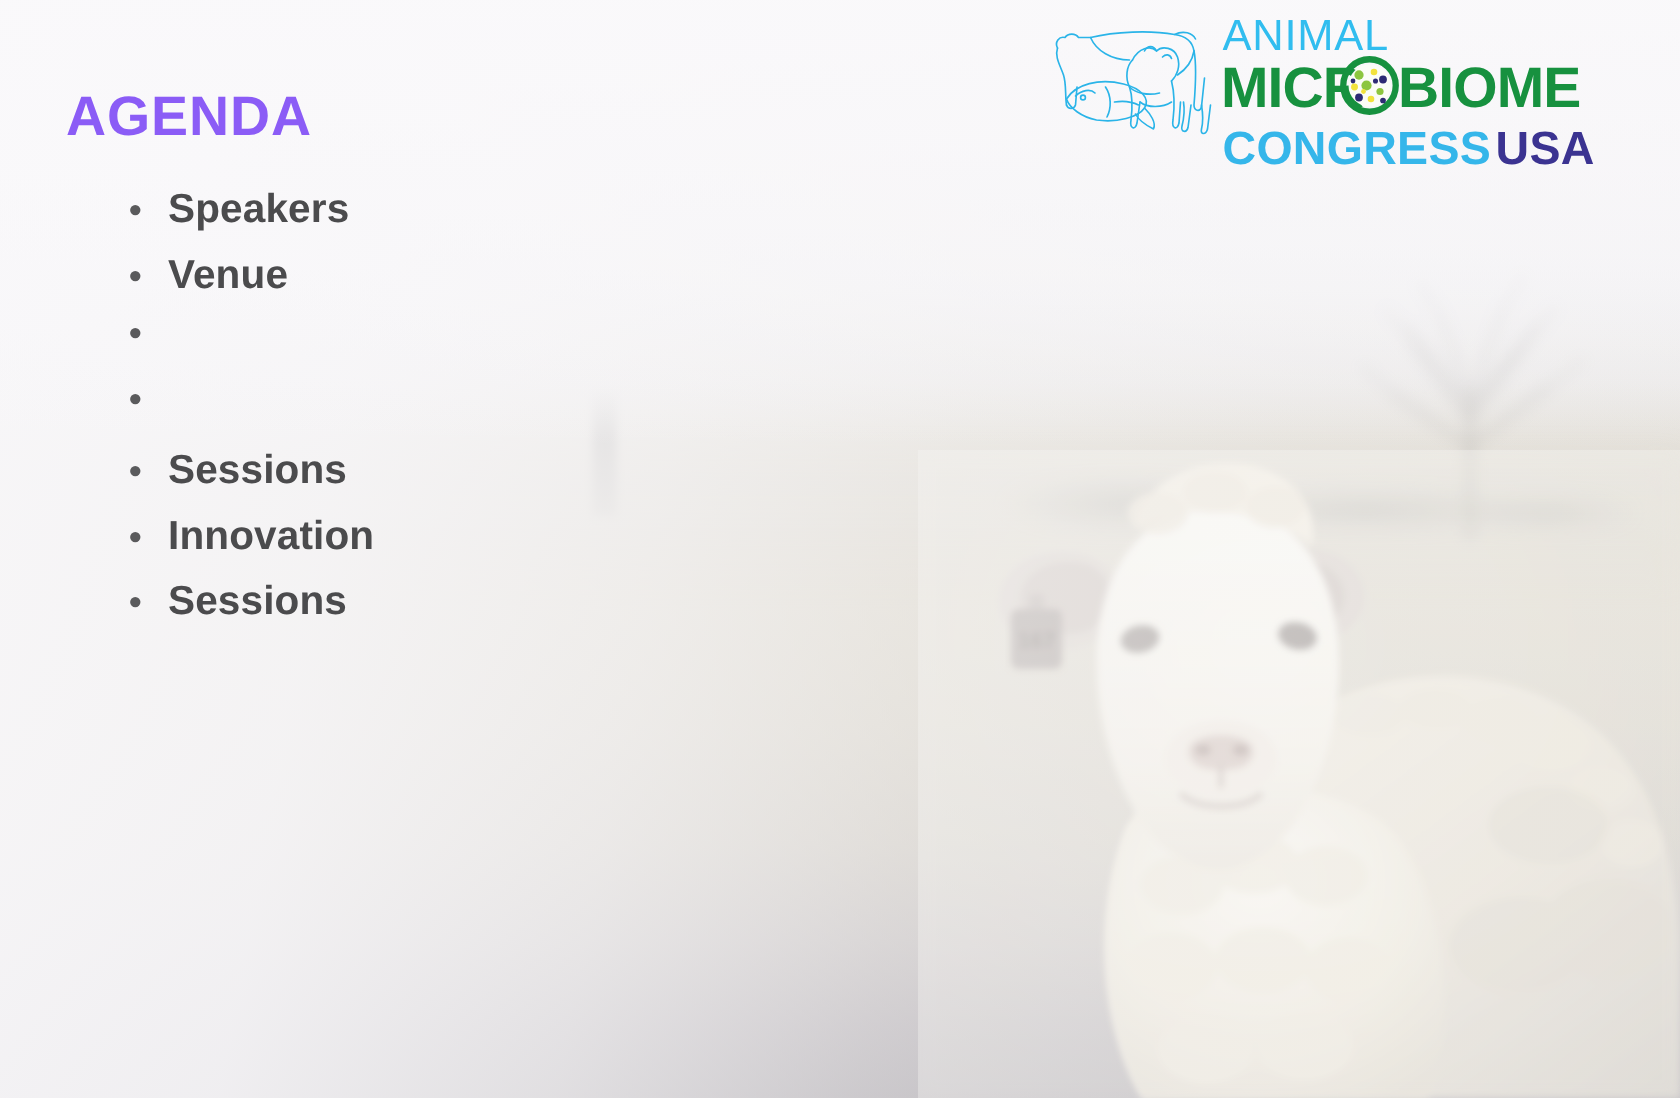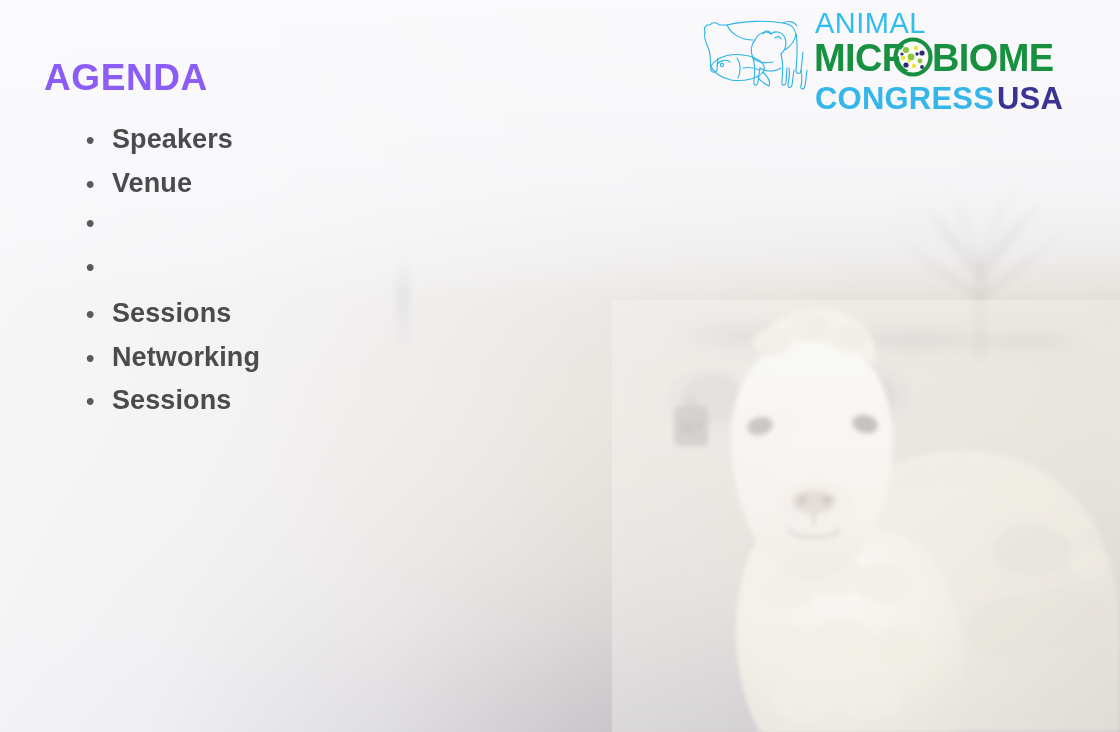--- a/index.html
+++ b/index.html
@@ -287,21 +287,21 @@
       </li>
       <li class="agenda-item">
         <span class="agenda-bullet">•</span>
       </li>
       <li class="agenda-item">
         <span class="agenda-bullet">•</span>
         <span class="agenda-label">Sessions</span>
       </li>
       <li class="agenda-item">
         <span class="agenda-bullet">•</span>
-        <span class="agenda-label">Networking</span>
+        <span class="agenda-label">Innovation</span>
       </li>
       <li class="agenda-item">
         <span class="agenda-bullet">•</span>
         <span class="agenda-label">Sessions</span>
       </li>
     </ul>
 
     <div class="logo">
 
       <div class="logo-art">

